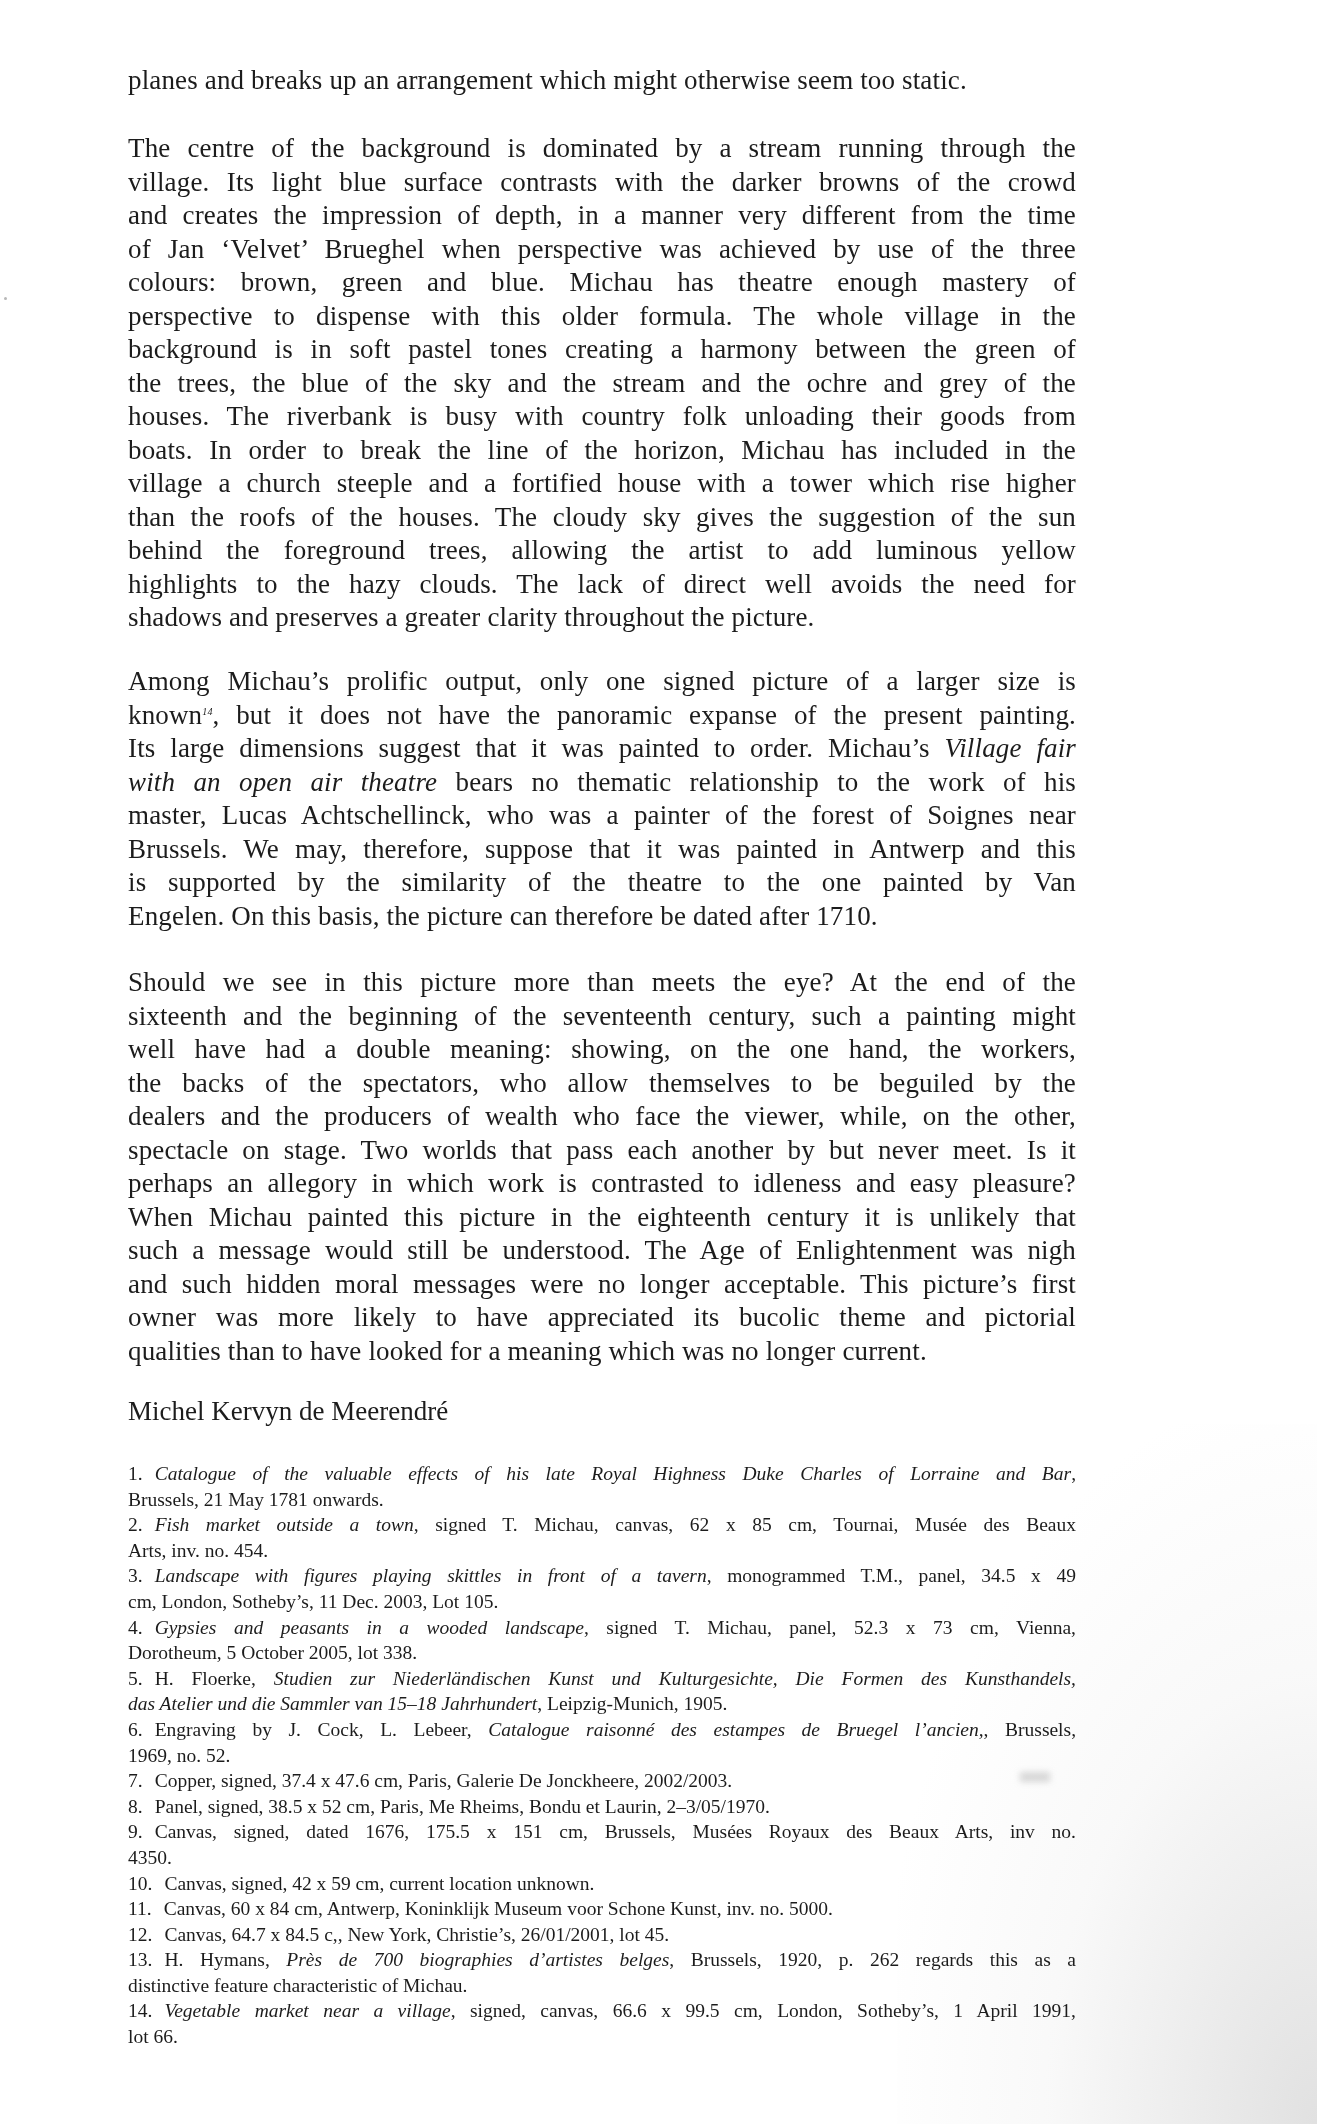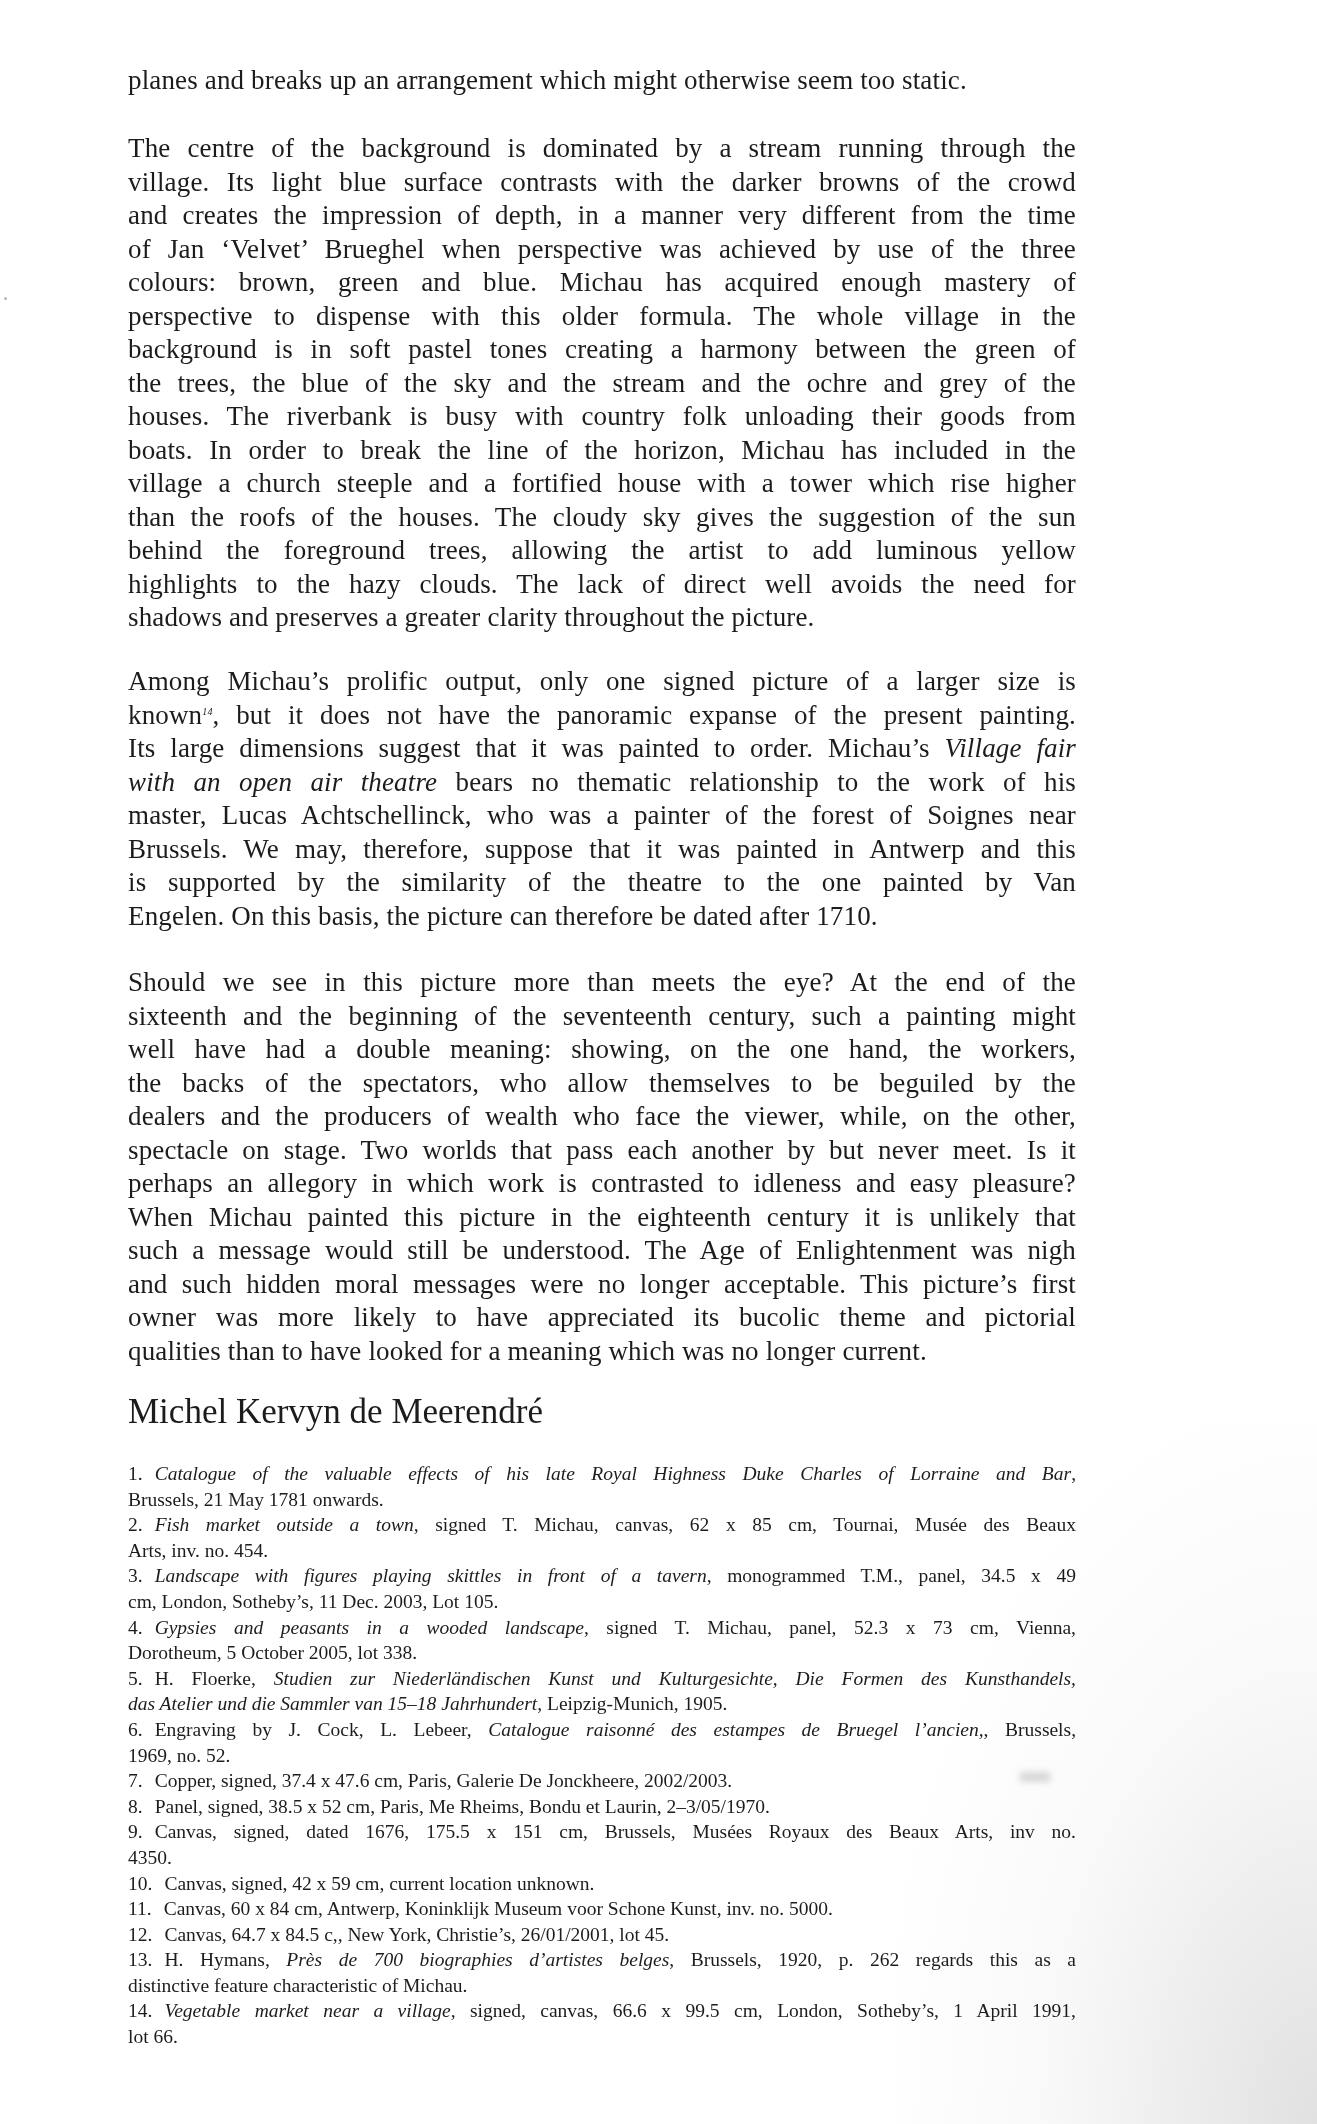--- a/index.html
+++ b/index.html
@@ -58,21 +58,21 @@
     height: 33.5px;
   }
   .line.last {
     text-align-last: left;
     font-family: Liberation Serif, serif;
   }
   .signature {
     position: absolute;
     left: 0;
     top: 1395px;
-    font-size: 35px;
+    font-size: 27px;
     line-height: 33.5px;
   }
   .notes {
     position: absolute;
     left: 0;
     top: 1461px;
     width: 948px;
     font-size: 19.5px;
     line-height: 25.6px;
   }
@@ -98,21 +98,21 @@
 
 <div class="page">
   <div class="body-para" id="para-0" style="top:64px">
       <span class="line last">planes and breaks up an arrangement which might otherwise seem too static.</span>
     </div>
   <div class="body-para" id="para-1" style="top:132px">
       <span class="line">The centre of the background is dominated by a stream running through the</span>
       <span class="line">village. Its light blue surface contrasts with the darker browns of the crowd</span>
       <span class="line">and creates the impression of depth, in a manner very different from the time</span>
       <span class="line">of Jan ‘Velvet’ Brueghel when perspective was achieved by use of the three</span>
-      <span class="line">colours: brown, green and blue. Michau has acquired enough mastery of</span>
+      <span class="line">colours: brown, green and blue. Michau has theatre enough mastery of</span>
       <span class="line">perspective to dispense with this older formula. The whole village in the</span>
       <span class="line">background is in soft pastel tones creating a harmony between the green of</span>
       <span class="line">the trees, the blue of the sky and the stream and the ochre and grey of the</span>
       <span class="line">houses. The riverbank is busy with country folk unloading their goods from</span>
       <span class="line">boats. In order to break the line of the horizon, Michau has included in the</span>
       <span class="line">village a church steeple and a fortified house with a tower which rise higher</span>
       <span class="line">than the roofs of the houses. The cloudy sky gives the suggestion of the sun</span>
       <span class="line">behind the foreground trees, allowing the artist to add luminous yellow</span>
       <span class="line">highlights to the hazy clouds. The lack of direct well avoids the need for</span>
       <span class="line last">shadows and preserves a greater clarity throughout the picture.</span>

